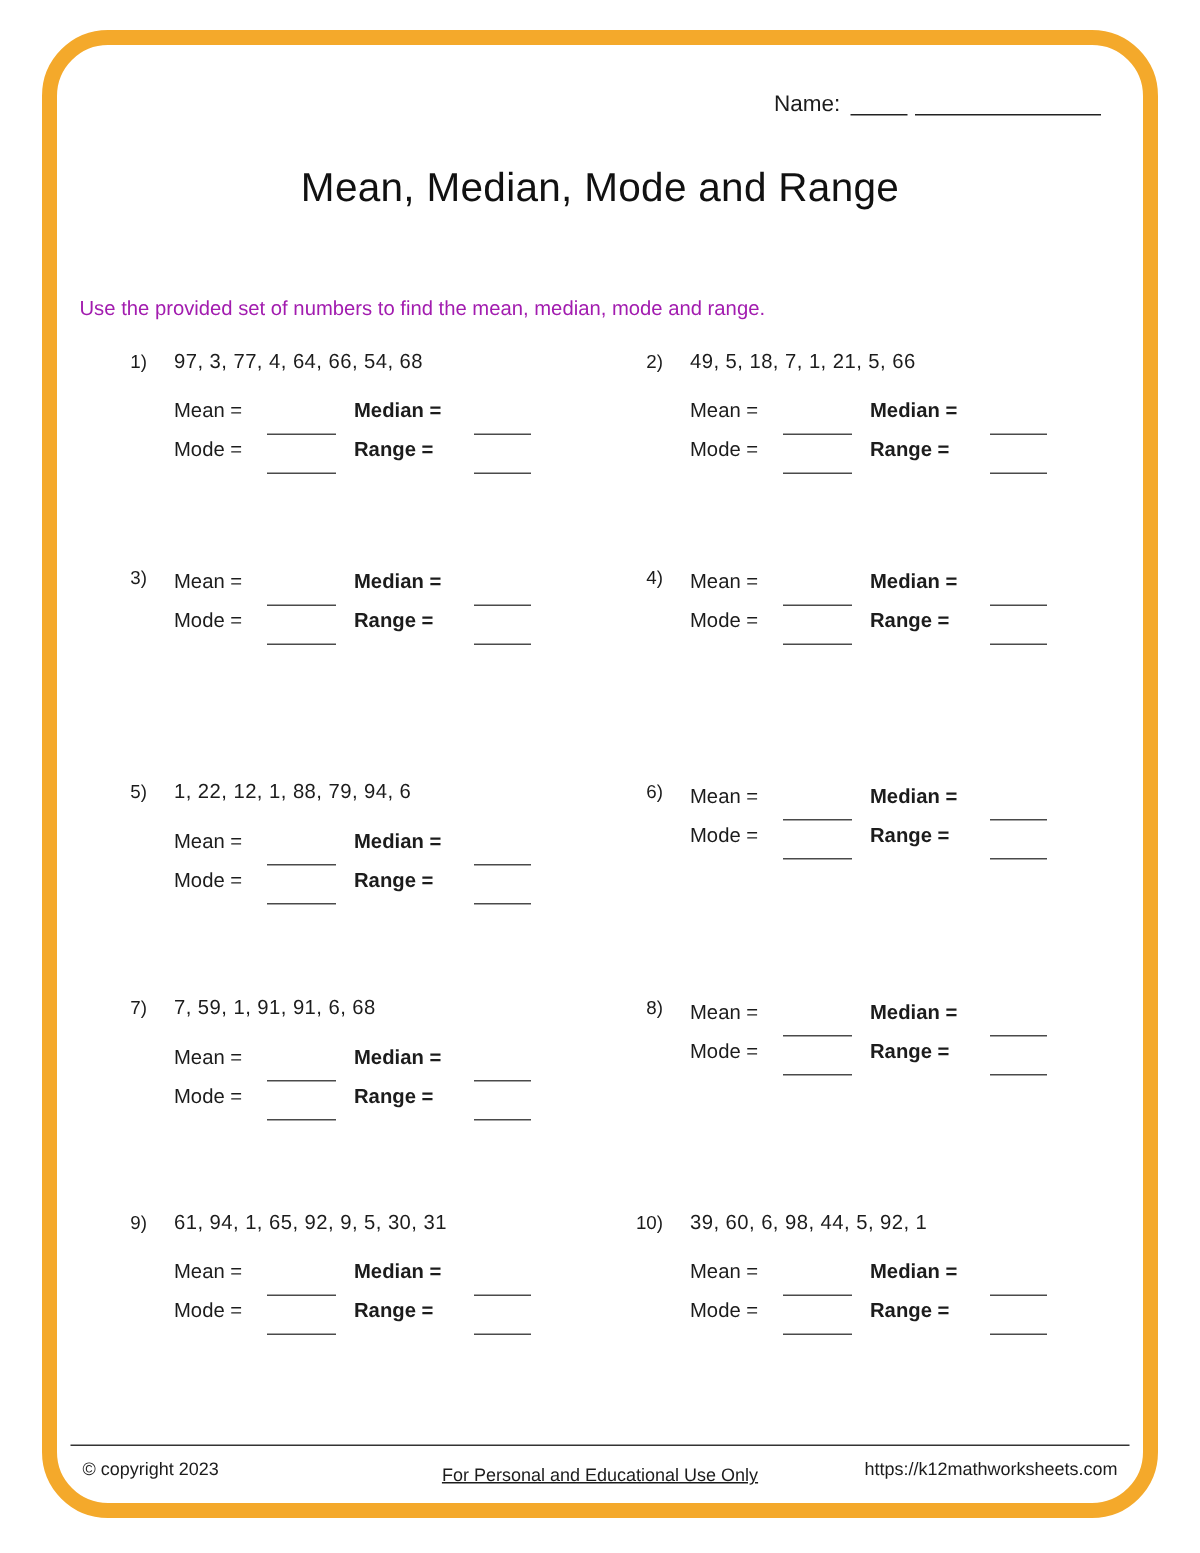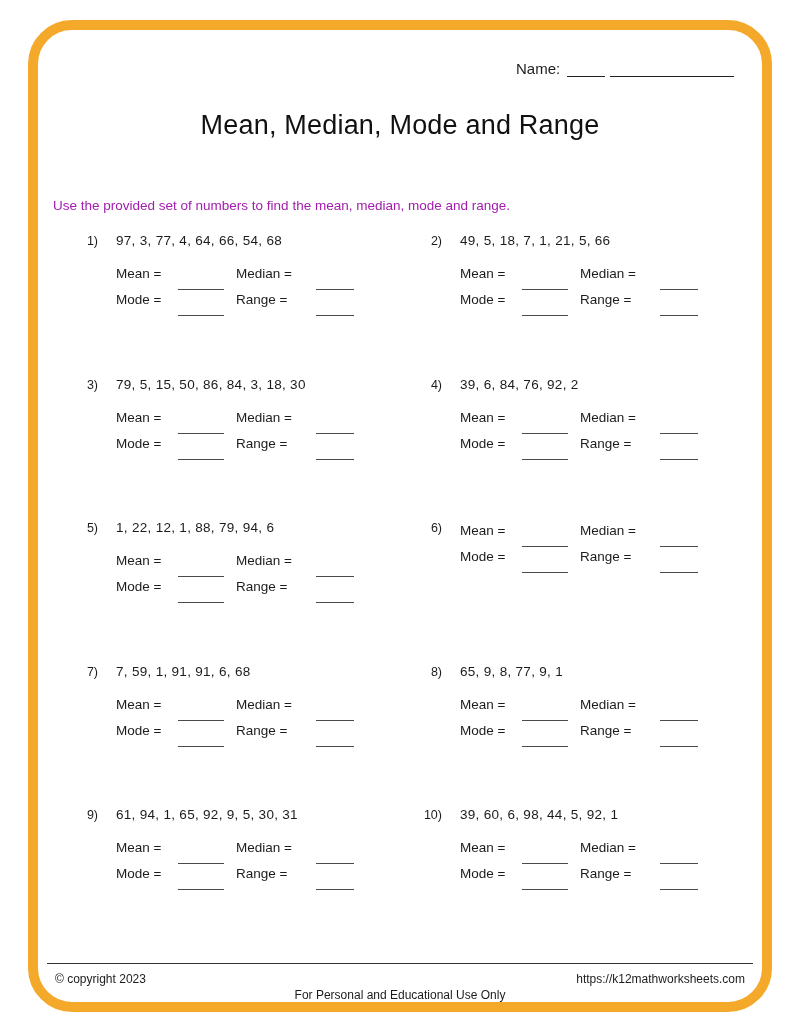--- a/index.html
+++ b/index.html
@@ -78,21 +78,21 @@
     text-align: right;
     margin-right: 18px;
     font-size: 12.5px;
     line-height: 20px;
     flex-shrink: 0;
   }
   .pbody { display: flex; flex-direction: column; }
   .set-line { line-height: 20px; margin-bottom: 10px; letter-spacing: 0.3px; }
   .ans-line { display: flex; align-items: flex-end; line-height: 26px; }
   .lab-a { display: inline-block; width: 62px; }
-  .lab-b { display: inline-block; width: 74px; margin-left: 12px; }
+  .lab-b { display: inline-block; width: 74px; margin-left: 12px; font-weight: bold; }
   .ans-blank {
     display: inline-block;
     border-bottom: 1.7px solid #4a4a4a;
     height: 13px;
     transform: translateY(3px);
   }
   .blank-a { width: 46px; }
   .blank-b { width: 38px; margin-left: 6px; }
   .footer-rule {
     position: absolute;
@@ -103,21 +103,21 @@
   }
   .footer-text {
     position: absolute;
     top: 972px;
     left: 0;
     width: 100%;
     font-size: 12px;
     color: #1c1c1c;
   }
   .footer-copyright { position: absolute; left: 55px; top: 0; }
-  .footer-usage { position: absolute; left: 0; top: 16px; width: 100%; text-align: center; }
+  .footer-usage { position: absolute; left: 0; top: 4px; width: 100%; text-align: center; text-decoration: underline; }
   .footer-url { position: absolute; right: 55px; top: 0; }
 </style>
 </head>
 <body>
 
 <div class="sheet-border"></div>
 
 <div class="name-row">
   <span class="name-label">Name:</span>
   <span class="name-blank seg1"></span>
@@ -165,40 +165,38 @@
         <span class="ans-blank blank-a"></span>
         <span class="lab-b">Range =</span>
         <span class="ans-blank blank-b"></span>
       </span>
     </span>
   </div>
 
   <div class="problem">
     <span class="pnum">3)</span>
     <span class="pbody">
-      <span class="set-line">79, 5, 15, 50, 86, 84, 3, 18, 30</span>
       <span class="ans-line">
         <span class="lab-a">Mean =</span>
         <span class="ans-blank blank-a"></span>
         <span class="lab-b">Median =</span>
         <span class="ans-blank blank-b"></span>
       </span>
       <span class="ans-line">
         <span class="lab-a">Mode =</span>
         <span class="ans-blank blank-a"></span>
         <span class="lab-b">Range =</span>
         <span class="ans-blank blank-b"></span>
       </span>
     </span>
   </div>
 
   <div class="problem">
     <span class="pnum">4)</span>
     <span class="pbody">
-      <span class="set-line">39, 6, 84, 76, 92, 2</span>
       <span class="ans-line">
         <span class="lab-a">Mean =</span>
         <span class="ans-blank blank-a"></span>
         <span class="lab-b">Median =</span>
         <span class="ans-blank blank-b"></span>
       </span>
       <span class="ans-line">
         <span class="lab-a">Mode =</span>
         <span class="ans-blank blank-a"></span>
         <span class="lab-b">Range =</span>
@@ -259,21 +257,20 @@
         <span class="ans-blank blank-a"></span>
         <span class="lab-b">Range =</span>
         <span class="ans-blank blank-b"></span>
       </span>
     </span>
   </div>
 
   <div class="problem">
     <span class="pnum">8)</span>
     <span class="pbody">
-      <span class="set-line">65, 9, 8, 77, 9, 1</span>
       <span class="ans-line">
         <span class="lab-a">Mean =</span>
         <span class="ans-blank blank-a"></span>
         <span class="lab-b">Median =</span>
         <span class="ans-blank blank-b"></span>
       </span>
       <span class="ans-line">
         <span class="lab-a">Mode =</span>
         <span class="ans-blank blank-a"></span>
         <span class="lab-b">Range =</span>

